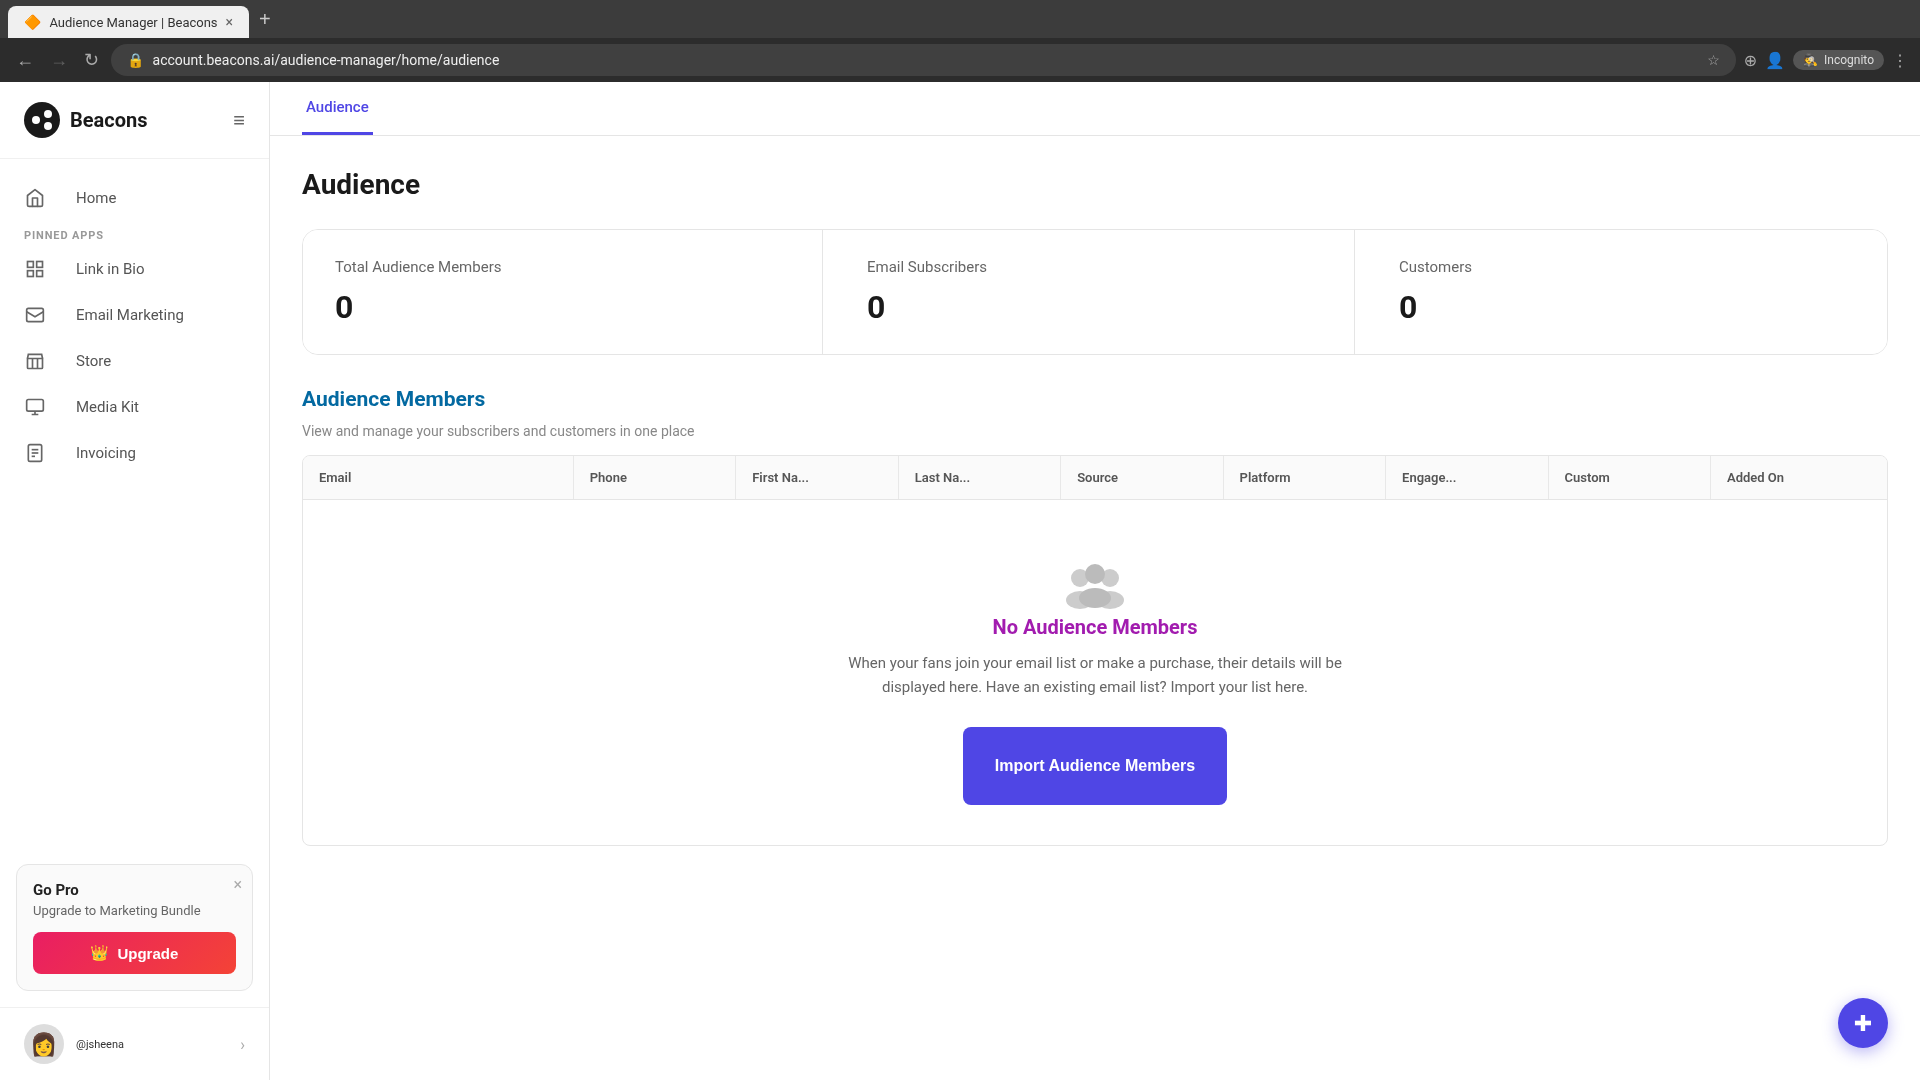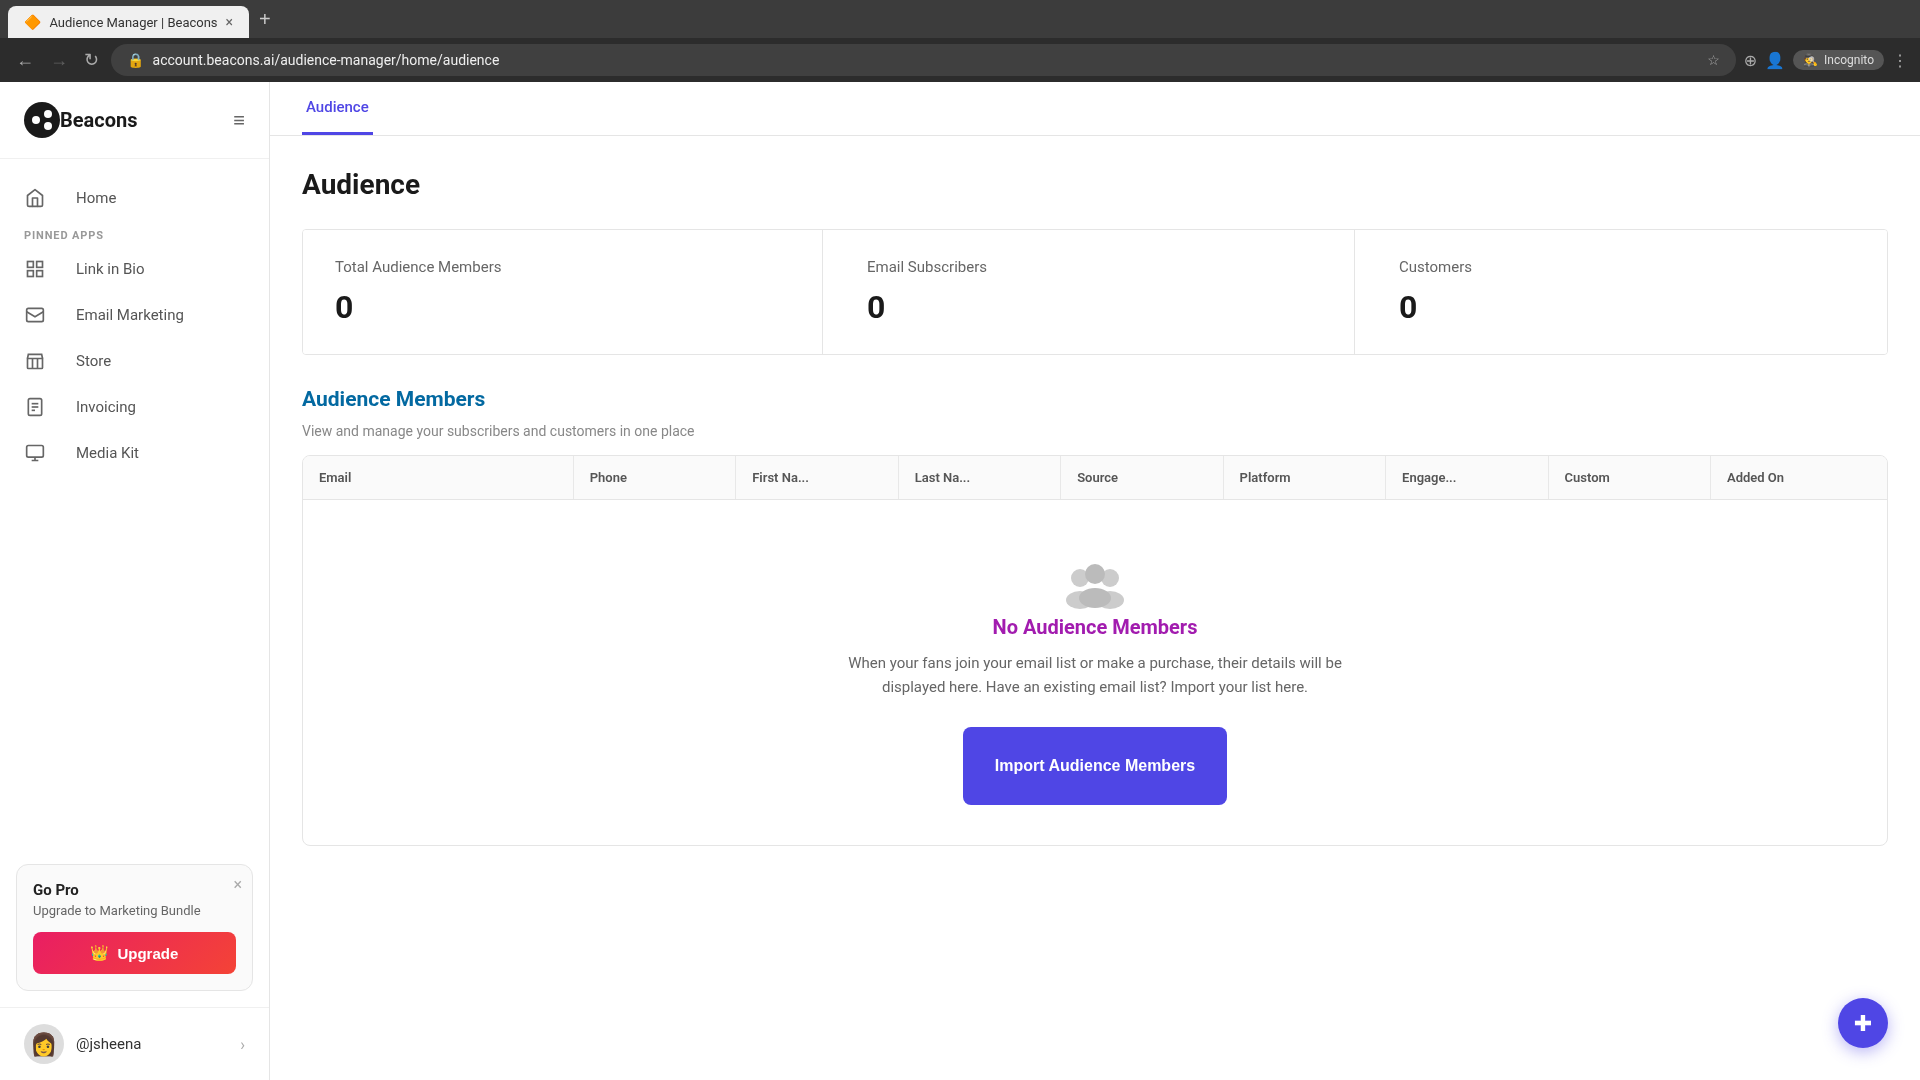--- a/index.html
+++ b/index.html
@@ -15,48 +15,48 @@
     .address-icon { color: #aaa; font-size: 14px; }
     .browser-actions { display: flex; gap: 8px; align-items: center; color: #aaa; font-size: 16px; }
     .incognito-badge { background: #555; color: #ddd; font-size: 12px; padding: 3px 10px; border-radius: 12px; display: flex; align-items: center; gap: 6px; }
 
     
     .app-body { display: flex; flex: 1; overflow: hidden; }
 
     
     .sidebar { width: 270px; background: #fff; border-right: 1px solid #e5e5e5; display: flex; flex-direction: column; position: relative; overflow-y: auto; flex-shrink: 0; }
     .sidebar-header { padding: 20px 24px; display: flex; align-items: center; justify-content: space-between; border-bottom: 1px solid #f0f0f0; }
-    .logo-area { display: flex; align-items: center; }
+    .logo-area { display: flex; align-items: center; gap: 10px; }
     .logo-text { font-size: 20px; font-weight: 700; color: #1a1a1a; }
     .menu-icon { color: #666; font-size: 20px; cursor: pointer; }
     .sidebar-nav { padding: 16px 0; }
     .nav-item { display: flex; align-items: center; gap: 30px; padding: 12px 24px; cursor: pointer; color: #555; font-size: 15px; transition: background 0.15s; }
     .nav-item-icon { width: 22px; height: 22px; display: flex; align-items: center; justify-content: center; flex-shrink: 0; }
     .pinned-section { padding: 8px 24px 4px; font-size: 11px; font-weight: 700; color: #999; letter-spacing: 0.08em; text-transform: uppercase; }
     .sidebar-bottom { margin-top: auto; padding: 16px; }
     .go-pro-card { background: #fafafa; border: 1px solid #e5e5e5; border-radius: 12px; padding: 16px; position: relative; }
     .go-pro-close { position: absolute; top: 10px; right: 10px; color: #aaa; font-size: 16px; cursor: pointer; }
     .go-pro-title { font-weight: 700; font-size: 15px; color: #222; margin-bottom: 4px; }
     .go-pro-subtitle { font-size: 13px; color: #666; margin-bottom: 14px; }
     .upgrade-btn { width: 100%; padding: 12px; background: linear-gradient(135deg, #e91e63, #f44336); border: none; border-radius: 8px; color: #fff; font-size: 15px; font-weight: 600; cursor: pointer; display: flex; align-items: center; justify-content: center; gap: 8px; }
     .user-row { display: flex; align-items: center; padding: 16px 24px; border-top: 1px solid #f0f0f0; cursor: pointer; gap: 12px; }
     .user-avatar { width: 40px; height: 40px; border-radius: 50%; background: #ddd; overflow: hidden; display: flex; align-items: center; justify-content: center; font-size: 18px; }
-    .user-name { font-size: 15px; color: #333; flex: 1; }
+    .user-name { font-size: 11px; color: #333; flex: 1; }
     .user-chevron { color: #aaa; font-size: 16px; }
 
     
     .main-content { flex: 1; display: flex; flex-direction: column; overflow: hidden; background: #fff; }
     .top-tabs { border-bottom: 1px solid #e5e5e5; padding: 0 32px; display: flex; gap: 0; background: #fff; }
     .main-tab { padding: 16px 4px; margin-right: 32px; font-size: 15px; color: #666; cursor: pointer; border-bottom: 3px solid transparent; }
     .main-tab.active { color: #4f46e5; border-bottom-color: #4f46e5; font-weight: 500; }
     .content-area { flex: 1; overflow-y: auto; padding: 32px 32px 0; }
     .page-title { font-size: 28px; font-weight: 700; color: #1a1a1a; margin-bottom: 28px; }
 
     
-    .stats-row { display: grid; grid-template-columns: 1fr 1fr 1fr; gap: 12px; border: 1px solid #e5e5e5; border-radius: 4px; overflow: hidden; margin-bottom: 32px; background: #fff; }
+    .stats-row { display: grid; grid-template-columns: 1fr 1fr 1fr; gap: 12px; border: 1px solid #e5e5e5; border-radius: 16px; overflow: hidden; margin-bottom: 32px; background: #fff; }
     .stat-card { padding: 28px 32px; border-right: 1px solid #e5e5e5; background: #fff; }
     .stat-card:last-child { border-right: none; }
     .stat-label { font-size: 15px; color: #666; margin-bottom: 12px; }
     .stat-value { font-size: 32px; font-weight: 700; color: #1a1a1a; }
 
     
     .section-header { margin-bottom: 8px; }
     .section-title { font-size: 21px; font-weight: 700; color: #0369a1; }
     .section-subtitle { font-size: 14px; color: #888; margin-top: 12px; margin-bottom: 16px; }
 
@@ -168,37 +168,37 @@
               <path d="M9 9v12"></path>
               <path d="M15 9v12"></path>
           </svg>
         </div>
         <span>Store</span>
       </div>
 
       <div class="nav-item">
         <div class="nav-item-icon">
           <svg width="20" height="20" viewBox="0 0 24 24" fill="none" stroke="#666" stroke-width="2">
+            <rect x="2" y="3" width="20" height="14" rx="2"></rect>
+              <path d="M8 21h8M12 17v4"></path>
+          </svg>
+        </div>
+        <span>Media Kit</span>
+      </div>
+
+      <div class="nav-item">
+        <div class="nav-item-icon">
+          <svg width="20" height="20" viewBox="0 0 24 24" fill="none" stroke="#666" stroke-width="2">
             <rect x="4" y="2" width="16" height="20" rx="2"></rect>
               <line x1="8" y1="8" x2="16" y2="8"></line>
               <line x1="8" y1="12" x2="16" y2="12"></line>
               <line x1="8" y1="16" x2="12" y2="16"></line>
           </svg>
         </div>
         <span>Invoicing</span>
-      </div>
-
-      <div class="nav-item">
-        <div class="nav-item-icon">
-          <svg width="20" height="20" viewBox="0 0 24 24" fill="none" stroke="#666" stroke-width="2">
-            <rect x="2" y="3" width="20" height="14" rx="2"></rect>
-              <path d="M8 21h8M12 17v4"></path>
-          </svg>
-        </div>
-        <span>Media Kit</span>
       </div>
     </div>
 
     <div class="sidebar-bottom">
       <div class="go-pro-card">
         <span class="go-pro-close">×</span>
         <div class="go-pro-title">Go Pro</div>
         <div class="go-pro-subtitle">Upgrade to Marketing Bundle</div>
         <button class="upgrade-btn">
           <span>👑</span>

